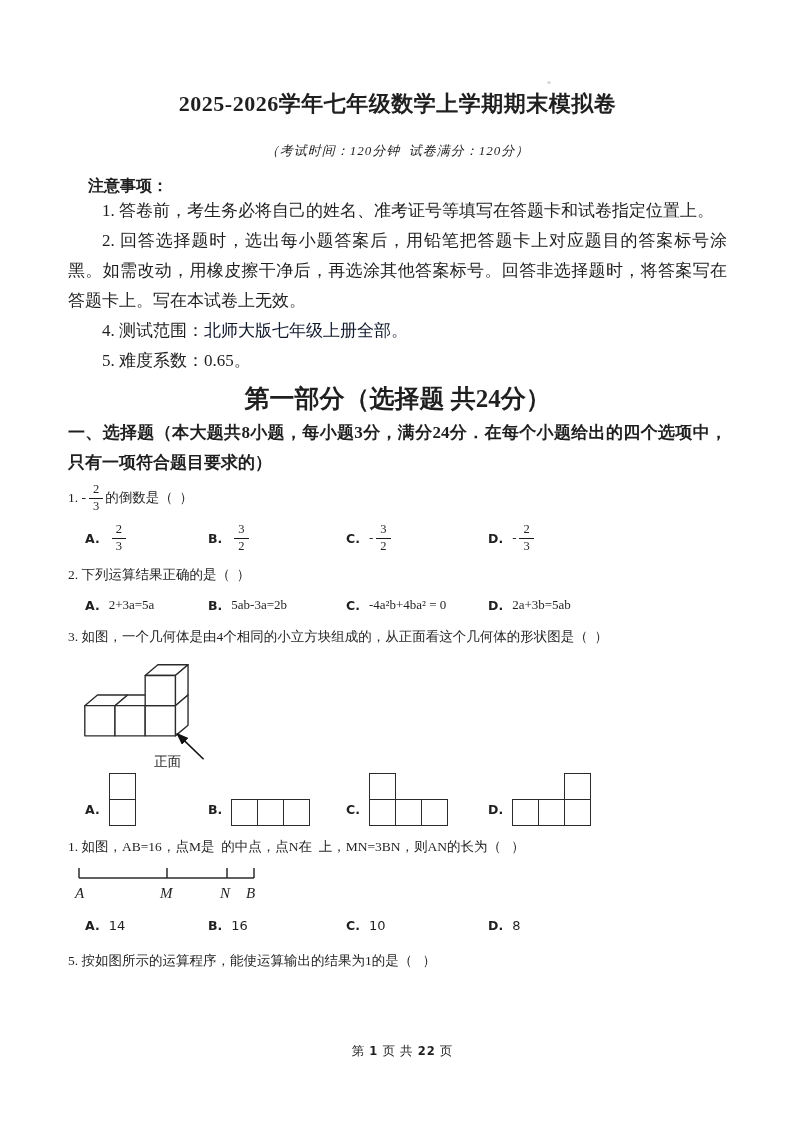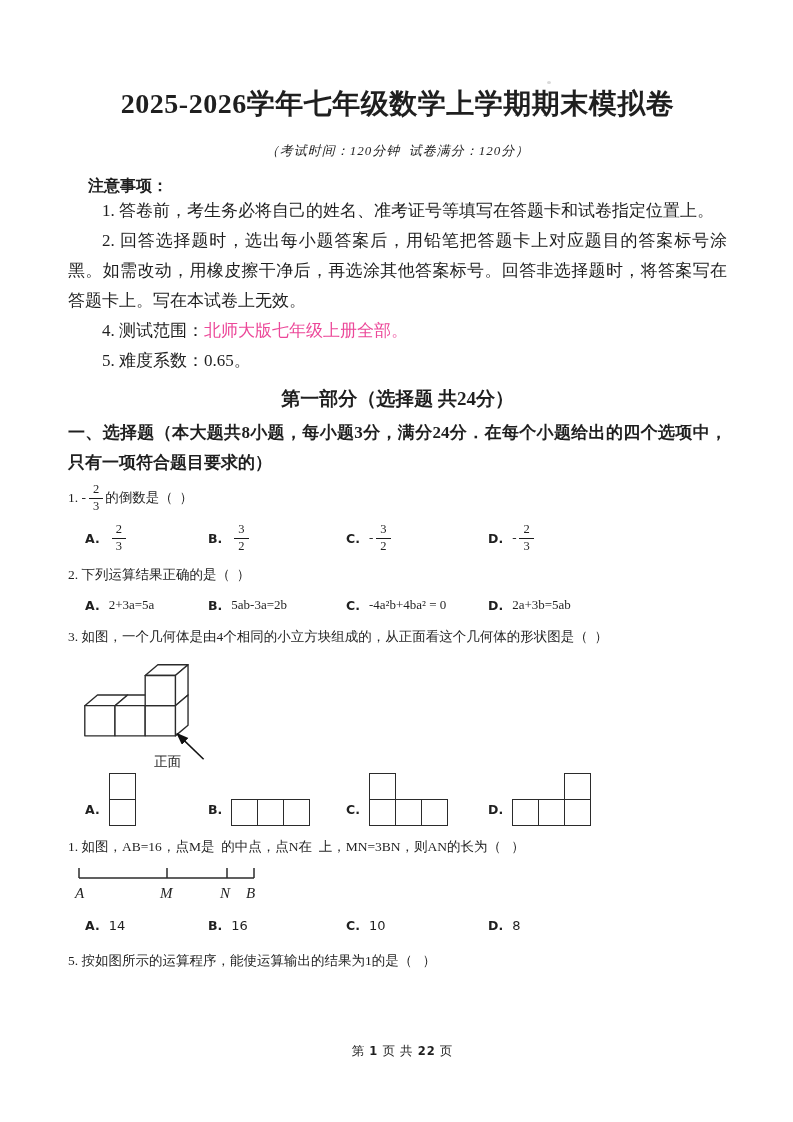--- a/index.html
+++ b/index.html
@@ -2,29 +2,29 @@
 <html><head>
 <meta charset="utf-8">
 <style>
   html,body{margin:0;padding:0;background:#ffffff;}
   body{font-family:"Liberation Serif","DejaVu Serif",serif;color:#1f1f1f;}
   .page{position:relative;width:793px;height:1122px;margin:0 auto;background:#fff;overflow:hidden;}
   .content{padding:0 66px 0 68px;box-sizing:border-box;}
 
   .artifact-dot{position:absolute;left:547px;top:81px;width:4px;height:3px;background:#c9c9c9;border-radius:50%;opacity:.7;}
 
-  .title{margin:0;padding-top:88px;text-align:center;font-size:28px;font-weight:bold;letter-spacing:.5px;line-height:32px;}
+  .title{margin:0;padding-top:88px;text-align:center;font-size:22px;font-weight:bold;letter-spacing:.5px;line-height:32px;}
   .subtitle{margin-top:22px;text-align:center;font-size:13px;font-style:italic;letter-spacing:1px;white-space:pre-wrap;}
 
   .notice-h{margin-top:16px;font-size:16px;font-weight:bold;line-height:20px;margin-left:20px;}
   .para{margin:0;font-size:17px;line-height:30px;text-align:justify;white-space:pre-wrap;}
   .indent{text-indent:2em;}
-  .red{color:#ec4899;}
-
-  .part-title{margin:8px 0 0;text-align:center;font-size:19px;font-weight:bold;line-height:30px;}
+  .red{color:#0f172a;}
+
+  .part-title{margin:8px 0 0;text-align:center;font-size:25px;font-weight:bold;line-height:30px;}
   .intro{margin-top:4px;font-weight:bold;}
 
   .stem{font-size:13.5px;line-height:30px;white-space:pre-wrap;}
   .stem-flex{display:flex;align-items:center;height:40px;}
   .mt2{margin-top:2px;} .mt6{margin-top:6px;}
 
   .math{font-family:"Liberation Serif","DejaVu Serif",serif;}
   .sign{font-family:"Liberation Serif",serif;margin-right:1px;}
   .frac{display:inline-flex;flex-direction:column;align-items:center;line-height:1.25;font-size:12.5px;margin:0 2px;}
   .fnum{border-bottom:1px solid #1a1a1a;padding:0 4px;}

